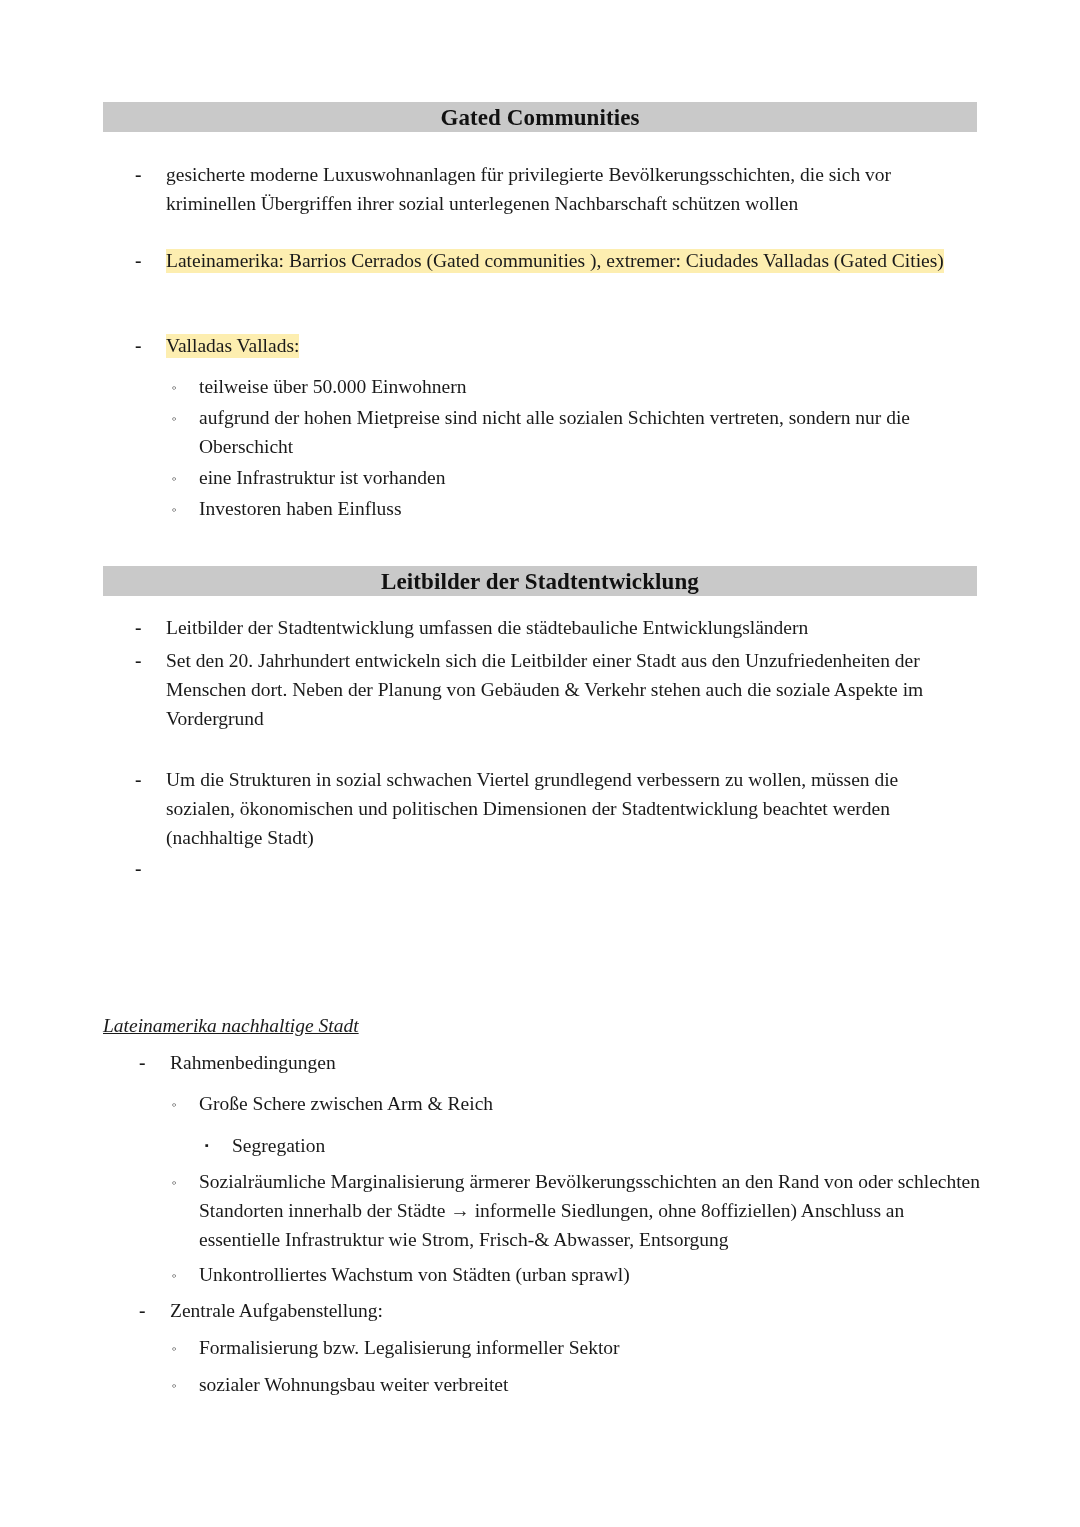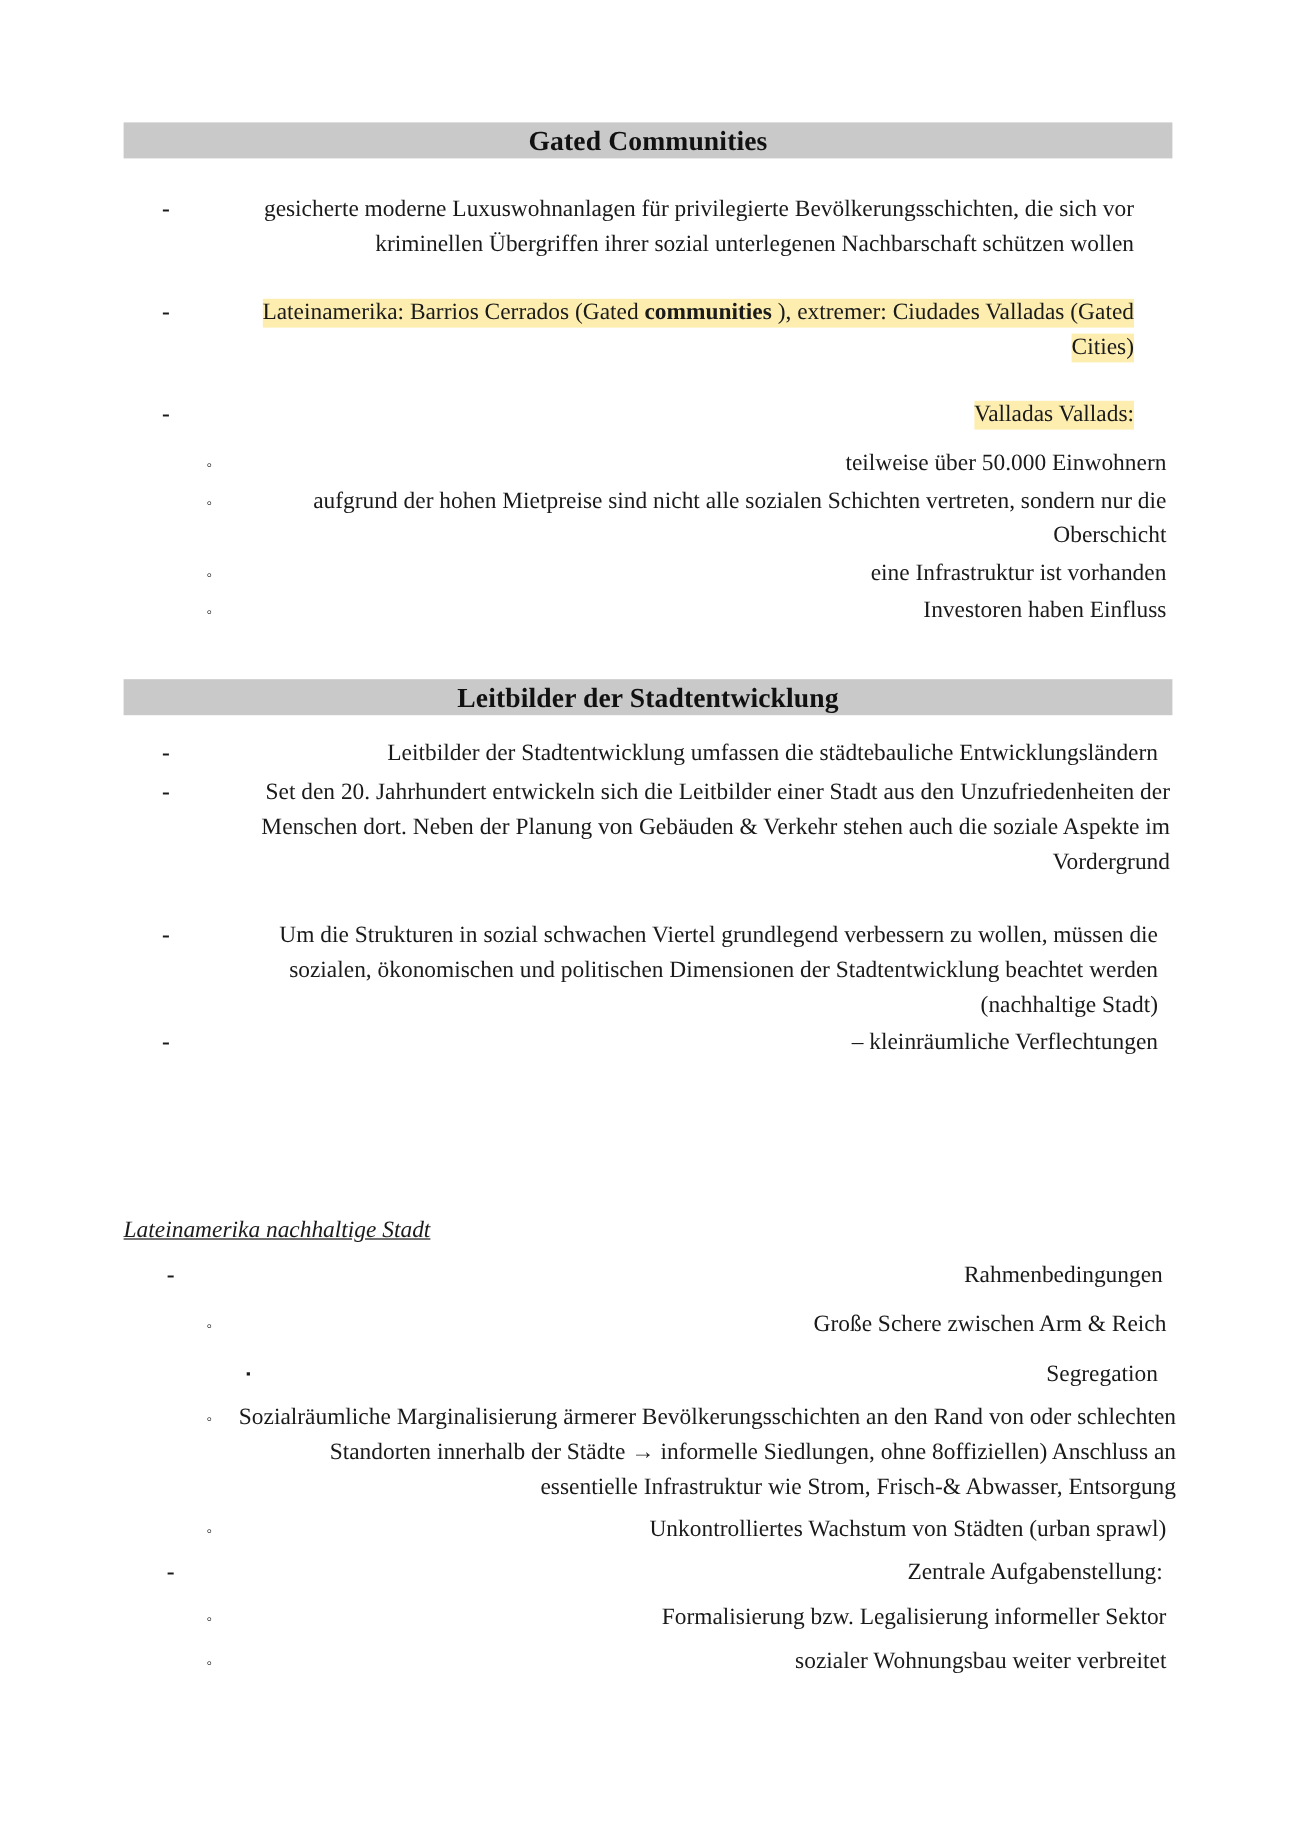--- a/index.html
+++ b/index.html
@@ -61,21 +61,20 @@
     position: absolute;
     left: 0;
     top: 0;
     display: inline-block;
     text-align: left;
     color: #1a1a1a;
     line-height: 29px;
   }
   .li .txt {
     display: block;
-    text-align: right;
   }
 
   
   .lvl1 { padding-left: 31px; }
   .lvl1 .marker { font-size: 19.5px; font-weight: bold; }
 
   
   .lvl2 { padding-left: 27px; }
   .lvl2 .marker {
     font-size: 13px;
@@ -90,21 +89,21 @@
   }
 
   
   .hl {
     background: #fdeeb0;
     box-decoration-break: clone;
     -webkit-box-decoration-break: clone;
     padding: 1px 0 2px 0;
   }
 
-  .b { font-weight: bold; margin-top: 48px; }
+  .b { font-weight: normal; margin-top: 48px; }
 
   .sub-head {
     font-size: 19.5px;
     font-style: italic;
     font-weight: normal;
     text-decoration: underline;
     line-height: 26px;
     color: #1a1a1a;
     margin-top: 44px;
   }
@@ -189,21 +188,20 @@
     <div class="li lvl1">
       <span class="marker">-</span>
       <span class="txt">Um die Strukturen in sozial schwachen Viertel grundlegend verbessern zu wollen, müssen die sozialen, ökonomischen und politischen Dimensionen der Stadtentwicklung beachtet werden (nachhaltige Stadt)</span>
     </div>
   </div>
 
   <div class="block" style="top:854px; left:135px; width:830px;">
     <div class="li lvl1">
       <span class="marker">-</span>
       <span class="txt dashlines">
-        <span>– kleinräumliche Verflechtungen</span>
       </span>
     </div>
   </div>
 
   <div class="block" style="top:1013px; left:103px; width:600px;">
     <span class="sub-head">Lateinamerika nachhaltige Stadt</span>
   </div>
 
   <div class="block" style="top:1048px; left:139px; width:830px;">
     <div class="li lvl1">

